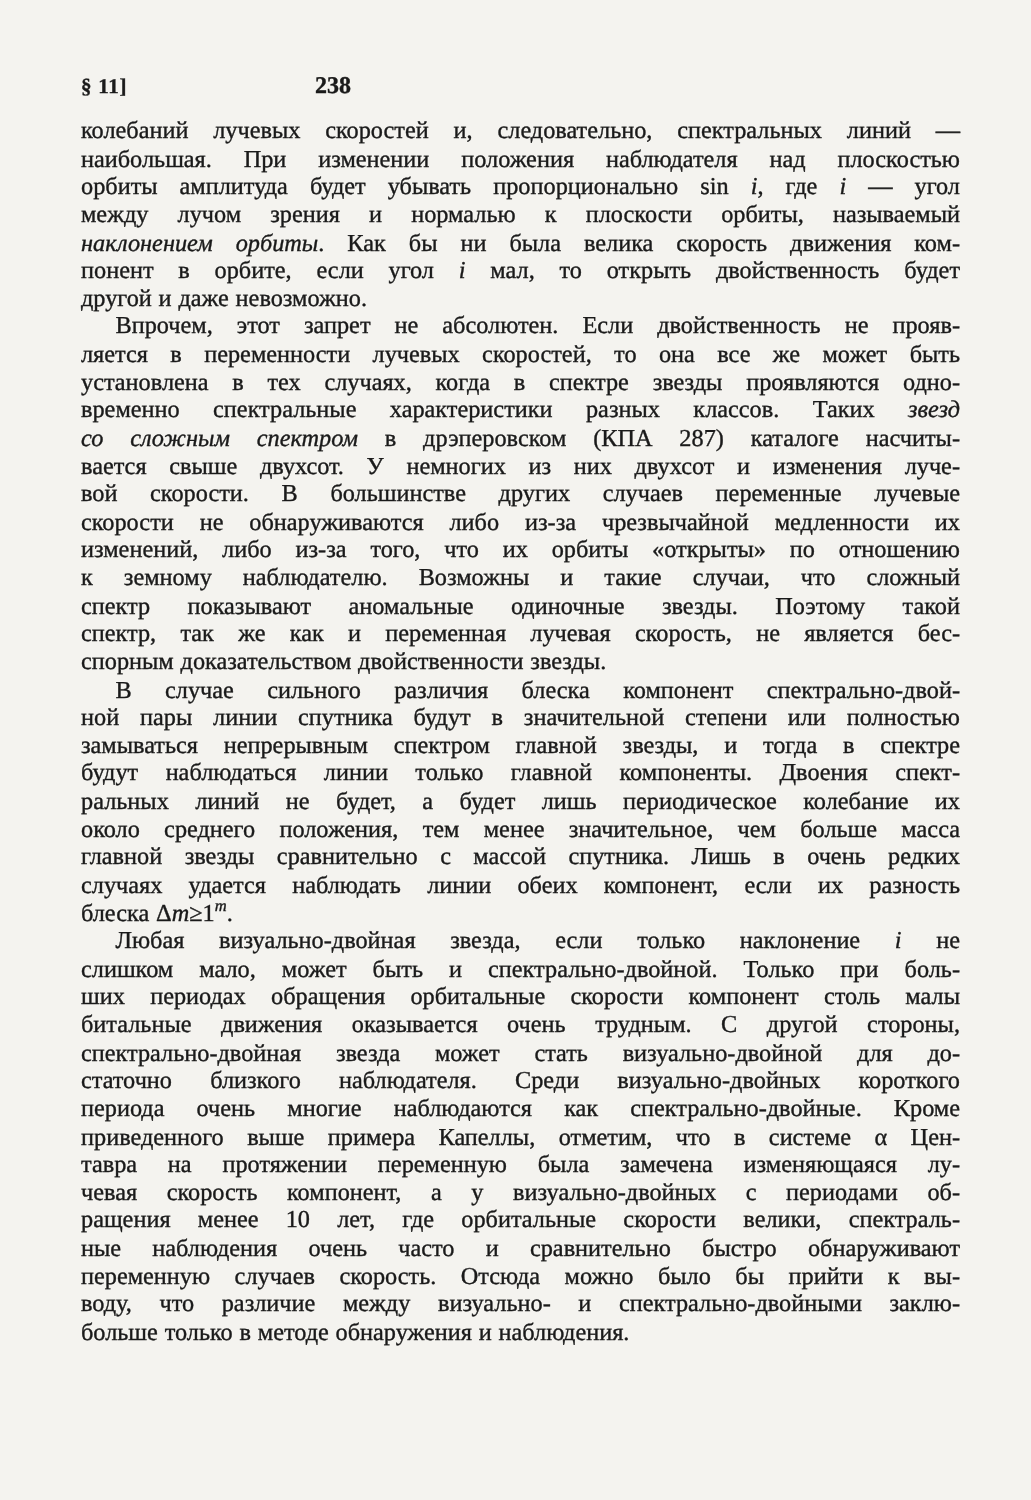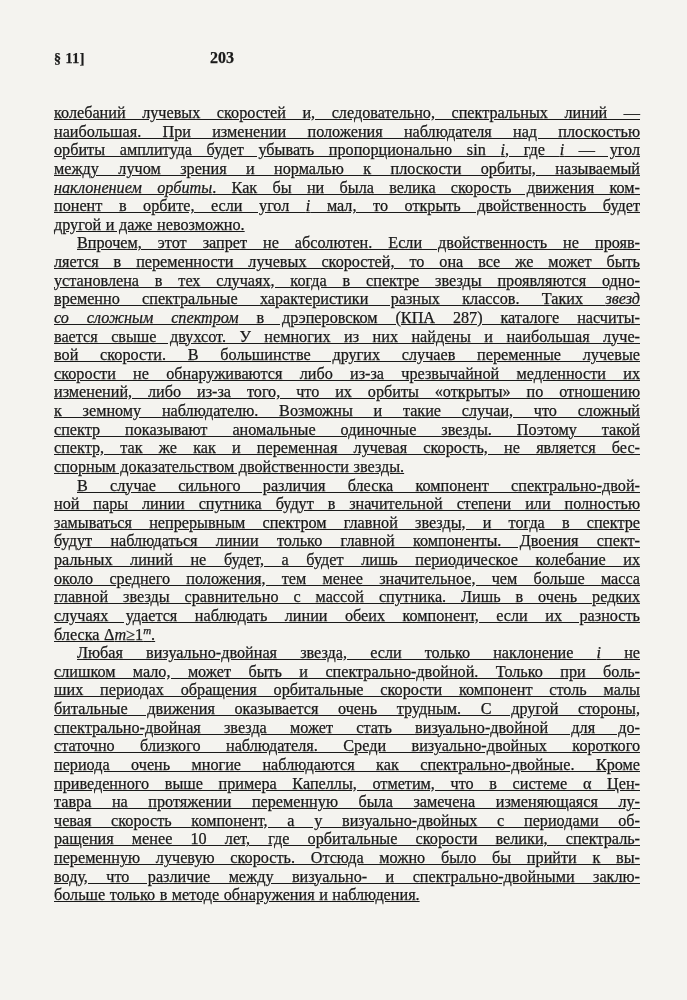--- a/index.html
+++ b/index.html
@@ -38,24 +38,23 @@
     letter-spacing:1.3px;
     word-spacing:3px;
   }
   .running-head .pagenum{
     width:90px;
     text-align:right;
     font-size:16px;
   }
   .body-text{
     position:absolute;
-    top:104px;left:54px;width:586px;
+    top:78px;left:54px;width:586px;
     font-size:16.2px;
     line-height:18.62px;
-    text-decoration:underline;
   }
   .line{
     text-align:justify;
     text-align-last:justify;
     word-spacing:0.5px;
   }
   .line.last{
     text-align-last:left;
   }
   .line.indent{
@@ -67,39 +66,39 @@
     vertical-align:super;
     line-height:0;
   }
 </style>
 </head>
 <body>
 
 <div class="page">
   <div class="running-head">
     <span class="section">§ 11]</span>
-    <span class="pagenum">203</span>
+    <span class="pagenum">238</span>
   </div>
   <div class="body-text">
       <div>
         <div class="line"><span>колебаний лучевых скоростей и, следовательно, спектральных линий —</span></div>
         <div class="line"><span>наибольшая. При изменении положения наблюдателя над плоскостью</span></div>
         <div class="line"><span>орбиты амплитуда будет убывать пропорционально sin </span><i>i</i><span>, где </span><i>i</i><span> — угол</span></div>
         <div class="line"><span>между лучом зрения и нормалью к плоскости орбиты, называемый</span></div>
         <div class="line"><i>наклонением орбиты</i><span>. Как бы ни была велика скорость движения ком-</span></div>
         <div class="line"><span>понент в орбите, если угол </span><i>i</i><span> мал, то открыть двойственность будет</span></div>
         <div class="line last"><span>другой и даже невозможно.</span></div>
       </div>
       <div>
         <div class="line indent"><span>Впрочем, этот запрет не абсолютен. Если двойственность не прояв-</span></div>
         <div class="line"><span>ляется в переменности лучевых скоростей, то она все же может быть</span></div>
         <div class="line"><span>установлена в тех случаях, когда в спектре звезды проявляются одно-</span></div>
         <div class="line"><span>временно спектральные характеристики разных классов. Таких </span><i>звезд</i></div>
         <div class="line"><i>со сложным спектром</i><span> в дрэперовском (КПА 287) каталоге насчиты-</span></div>
-        <div class="line"><span>вается свыше двухсот. У немногих из них найдены и наибольшая луче-</span></div>
+        <div class="line"><span>вается свыше двухсот. У немногих из них двухсот и изменения луче-</span></div>
         <div class="line"><span>вой скорости. В большинстве других случаев переменные лучевые</span></div>
         <div class="line"><span>скорости не обнаруживаются либо из-за чрезвычайной медленности их</span></div>
         <div class="line"><span>изменений, либо из-за того, что их орбиты «открыты» по отношению</span></div>
         <div class="line"><span>к земному наблюдателю. Возможны и такие случаи, что сложный</span></div>
         <div class="line"><span>спектр показывают аномальные одиночные звезды. Поэтому такой</span></div>
         <div class="line"><span>спектр, так же как и переменная лучевая скорость, не является бес-</span></div>
         <div class="line last"><span>спорным доказательством двойственности звезды.</span></div>
       </div>
       <div>
         <div class="line indent"><span>В случае сильного различия блеска компонент спектрально-двой-</span></div>
@@ -117,18 +116,19 @@
         <div class="line"><span>слишком мало, может быть и спектрально-двойной. Только при боль-</span></div>
         <div class="line"><span>ших периодах обращения орбитальные скорости компонент столь малы</span></div>
         <div class="line"><span>битальные движения оказывается очень трудным. С другой стороны,</span></div>
         <div class="line"><span>спектрально-двойная звезда может стать визуально-двойной для до-</span></div>
         <div class="line"><span>статочно близкого наблюдателя. Среди визуально-двойных короткого</span></div>
         <div class="line"><span>периода очень многие наблюдаются как спектрально-двойные. Кроме</span></div>
         <div class="line"><span>приведенного выше примера Капеллы, отметим, что в системе α Цен-</span></div>
         <div class="line"><span>тавра на протяжении переменную была замечена изменяющаяся лу-</span></div>
         <div class="line"><span>чевая скорость компонент, а у визуально-двойных с периодами об-</span></div>
         <div class="line"><span>ращения менее 10 лет, где орбитальные скорости велики, спектраль-</span></div>
-        <div class="line"><span>переменную лучевую скорость. Отсюда можно было бы прийти к вы-</span></div>
+        <div class="line"><span>ные наблюдения очень часто и сравнительно быстро обнаруживают</span></div>
+        <div class="line"><span>переменную случаев скорость. Отсюда можно было бы прийти к вы-</span></div>
         <div class="line"><span>воду, что различие между визуально- и спектрально-двойными заклю-</span></div>
         <div class="line last"><span>больше только в методе обнаружения и наблюдения.</span></div>
       </div>
     </div>
 </div>
 
 </body></html>

